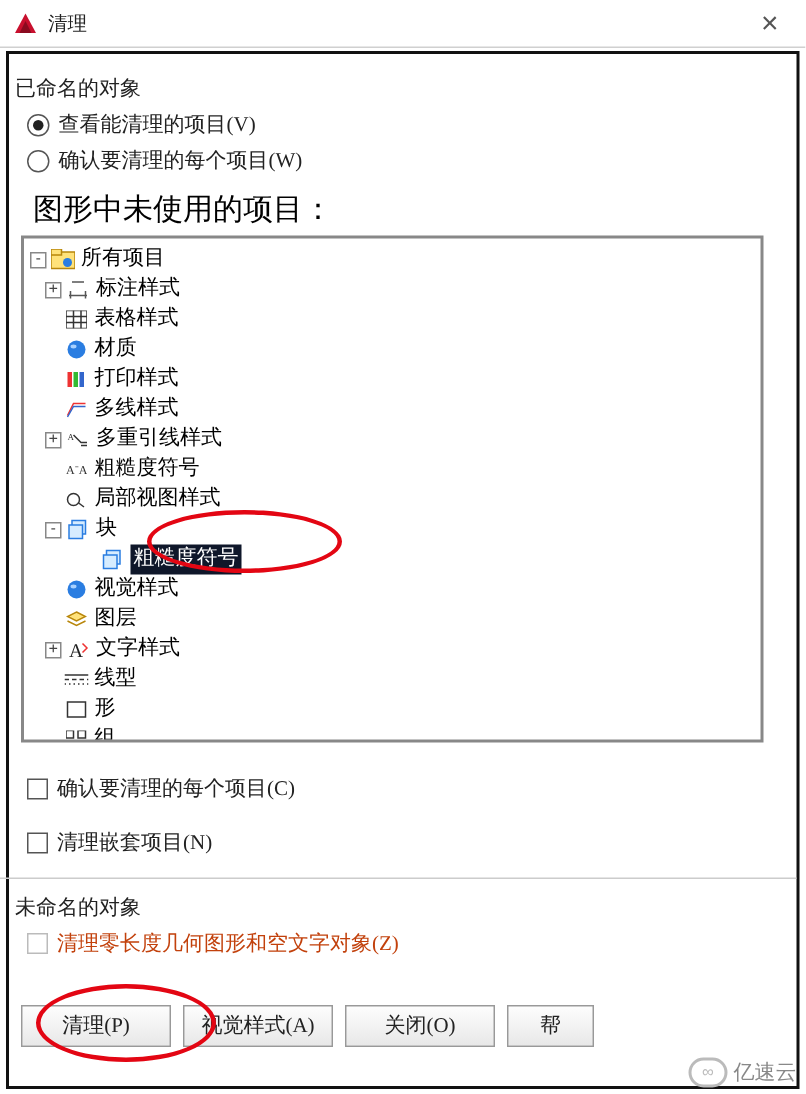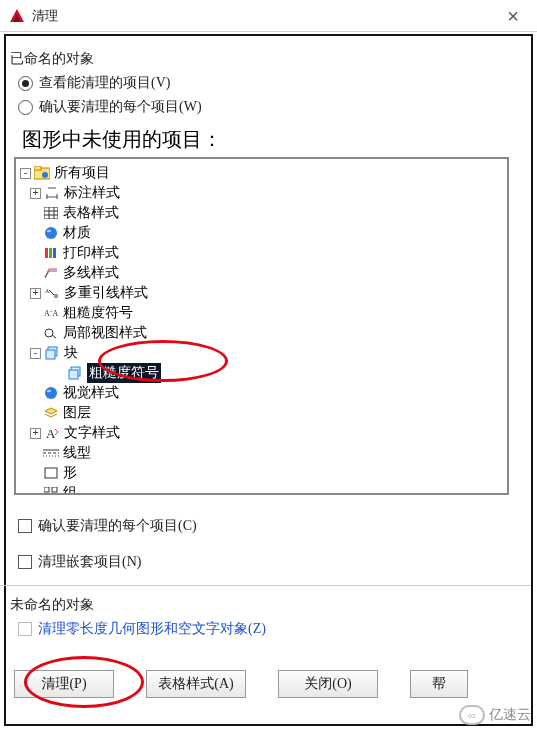--- a/index.html
+++ b/index.html
@@ -34,21 +34,21 @@
     background: #fff;
   }
   .section-label { font-size: 14px; color: #222; margin-bottom: 6px; }
   .radio-row, .check-row {
     display: flex; align-items: center; margin: 6px 0 6px 8px;
     font-size: 14px; color: #222; font-family: Liberation Serif, serif;
   }
   .radio { width: 15px; height: 15px; border-radius: 50%; border: 1.5px solid #555; margin-right: 6px; display: inline-flex; align-items: center; justify-content: center; }
   .radio.checked::after { content: ""; width: 7px; height: 7px; background: #222; border-radius: 50%; display: block; }
   .checkbox { width: 14px; height: 14px; border: 1.5px solid #555; margin-right: 6px; }
-  .check-row.disabled { color: #1d4ed8; }
+  .check-row.disabled { color: #c2410c; }
   .check-row.disabled .checkbox { border-color: #bbb; }
   .subhead { margin: 10px 0 4px 12px; font-size: 20px; }
   .tree-panel {
     border: 2px solid #888;
     height: 338px;
     margin: 4px 4px 0 4px;
     padding: 4px;
     overflow: hidden;
     background: #fff;
     position: relative;
@@ -62,21 +62,21 @@
   .sel { background: #0f172a; color: #fff; padding: 0 2px; }
   .circle-annot {
     position: absolute;
     border: 3px solid #e30613;
     border-radius: 50%;
     pointer-events: none;
   }
   .c1 { width: 130px; height: 42px; left: 98px; top: 340px; }
   .c2 { width: 120px; height: 52px; left: 24px; top: 656px; }
   hr.sep { border: none; border-top: 1px solid #ccc; margin: 14px -18px 10px -18px; }
-  .btnrow { display: flex; gap: 32px; margin-top: 12px; padding: 0 4px; }
+  .btnrow { display: flex; gap: 8px; margin-top: 12px; padding: 0 4px; }
   .btn {
     height: 28px; min-width: 100px;
     background: linear-gradient(#fdfdfd, #e8e8e8);
     border: 1px solid #999; color: #222;
     display: inline-flex; align-items: center; justify-content: center;
     font-size: 14px; cursor: pointer;
     font-family: "SimSun", serif;
   }
   .btn.cut { min-width: 58px; overflow: hidden; }
   .watermark {
@@ -335,21 +335,21 @@
   <div class="section-label">未命名的对象</div>
   <div class="check-row disabled">
     <span class="checkbox"></span>
     <span>清理零长度几何图形和空文字对象(Z)</span>
   </div>
 
   <div style="height:14px"></div>
 
   <div class="btnrow">
     <div class="btn">清理(P)</div>
-    <div class="btn">表格样式(A)</div>
+    <div class="btn">视觉样式(A)</div>
     <div class="btn">关闭(O)</div>
     <div class="btn cut">帮</div>
   </div>
 
 </div>
 
 <div class="circle-annot c1"></div>
 <div class="circle-annot c2"></div>
 
 <div class="watermark">

